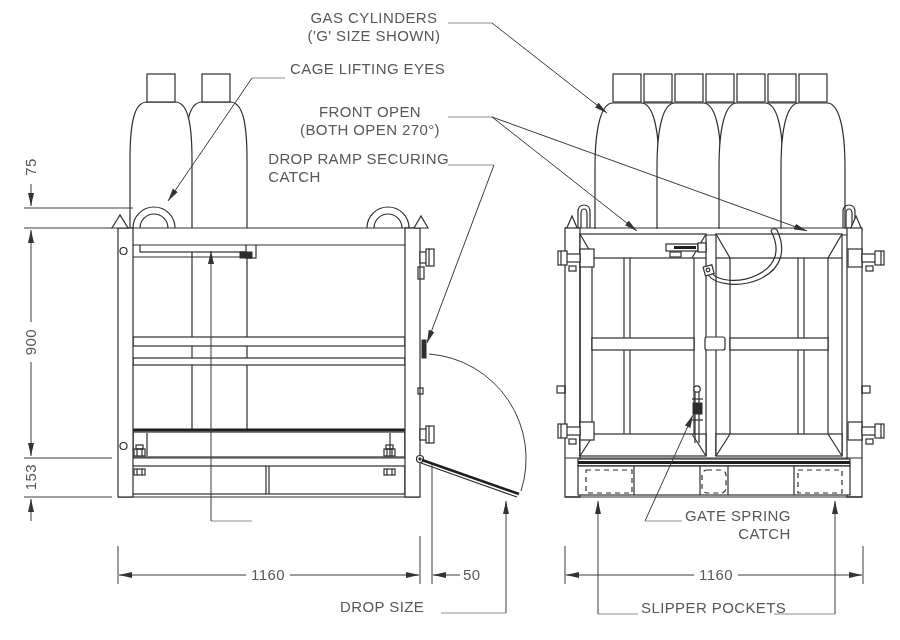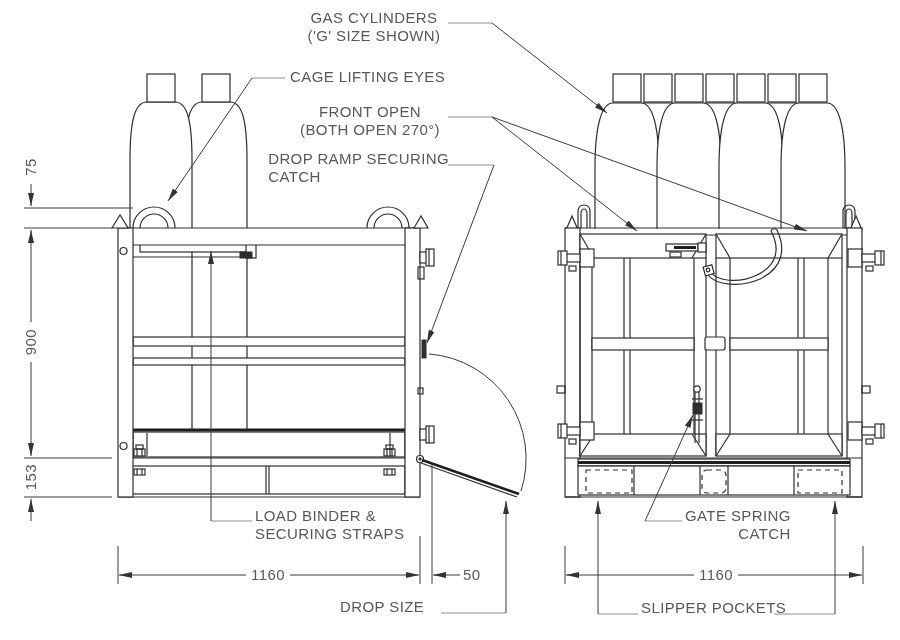--- a/index.html
+++ b/index.html
@@ -322,36 +322,32 @@
     <path class="dim" d="M598,614 L598,501" marker-end="url(#arr)"></path>
     <path class="dim" d="M835,614 L835,501" marker-end="url(#arr)"></path>
   </g>
 </svg>
 
   <div class="lbl c" style="left:299px;top:9px;width:150px;">
     <div>GAS CYLINDERS</div>
     <div>('G' SIZE SHOWN)</div>
   </div>
 
-  <div class="lbl" style="left:290px;top:68px;">CAGE LIFTING EYES</div>
+  <div class="lbl" style="left:290px;top:60px;">CAGE LIFTING EYES</div>
 
   <div class="lbl c" style="left:295px;top:103px;width:150px;">
     <div>FRONT OPEN</div>
     <div>(BOTH OPEN 270°)</div>
   </div>
 
   <div class="lbl r" style="right:451px;top:150px;">
     <div>DROP RAMP SECURING</div>
     <div>CATCH</div>
   </div>
 
-  <div class="lbl" style="left:255px;top:507px;">
-    <div>LOAD BINDER &amp;</div>
-    <div>SECURING STRAPS</div>
-  </div>
 
   <div class="lbl" style="left:340px;top:598px;">DROP SIZE</div>
 
   <div class="lbl" style="left:685px;top:507px;text-align:right;">
     <div>GATE SPRING</div>
     <div>CATCH</div>
   </div>
 
   <div class="lbl" style="left:641px;top:599px;">SLIPPER POCKETS</div>
 

